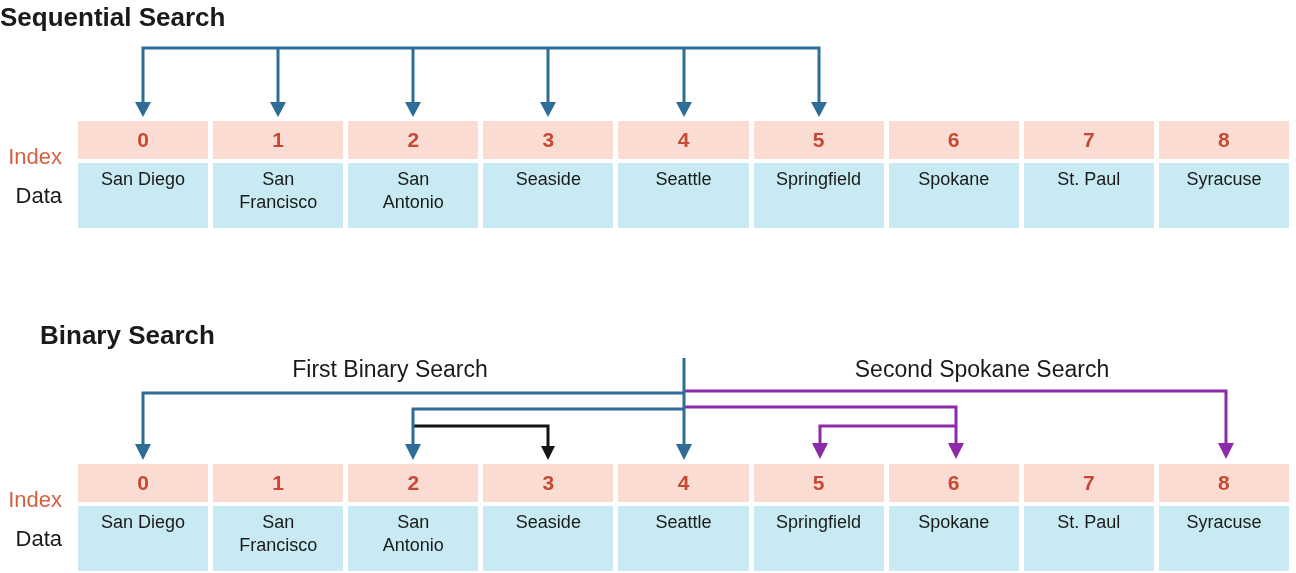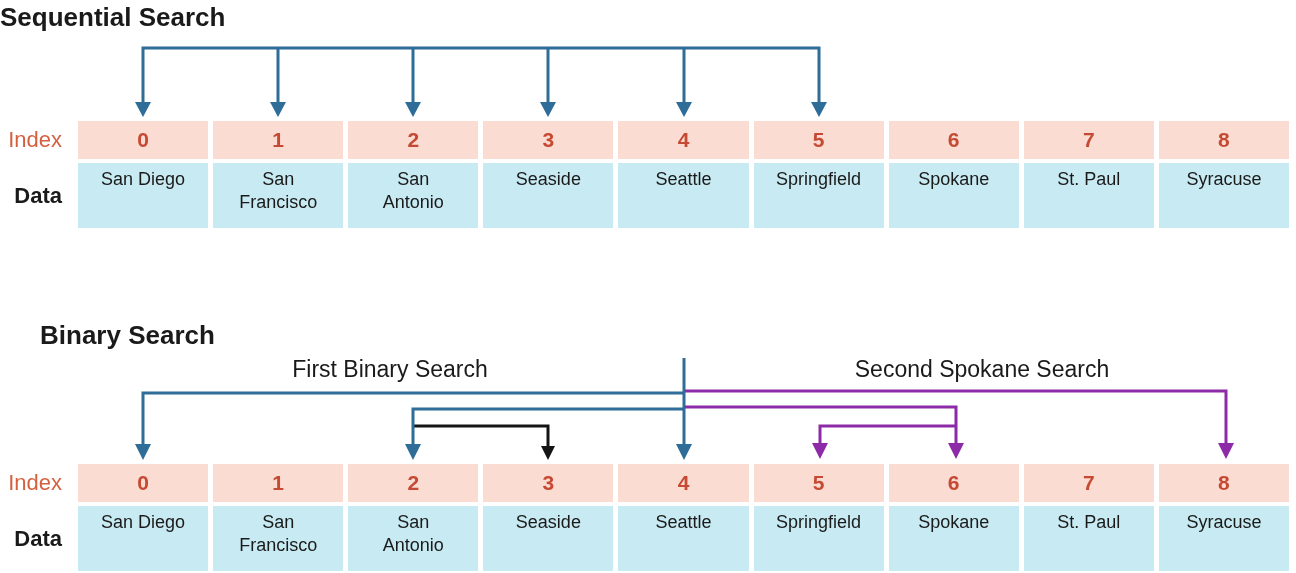--- a/index.html
+++ b/index.html
@@ -36,22 +36,22 @@
 
   .rowlabel {
     position: absolute;
     left: 0;
     width: 62px;
     display: flex;
     align-items: center;
     justify-content: flex-end;
     font-size: 22px;
   }
-  .rowlabel.index { color: var(--index-label, #d4603f); }
-  .rowlabel.data  { color: var(--text, #1a1a1a); font-weight: bold; }
+  .rowlabel.index { color: var(--index-label, #d4603f); margin-top: 17px; }
+  .rowlabel.data  { color: var(--text, #1a1a1a); }
   .lbl-idx-1  { top: 121px; height: 38px; }
   .lbl-data-1 { top: 163px; height: 65px; }
   .lbl-idx-2  { top: 464px; height: 38px; }
   .lbl-data-2 { top: 506px; height: 65px; }
 
   .grid {
     position: absolute;
     left: 78px;
     width: 1211px;
     display: grid;

